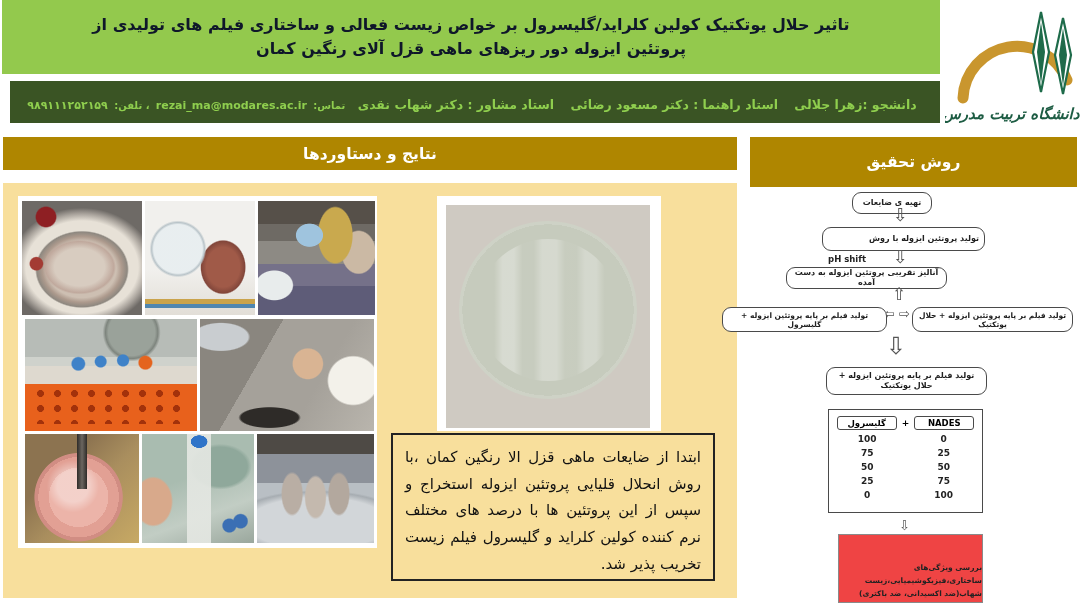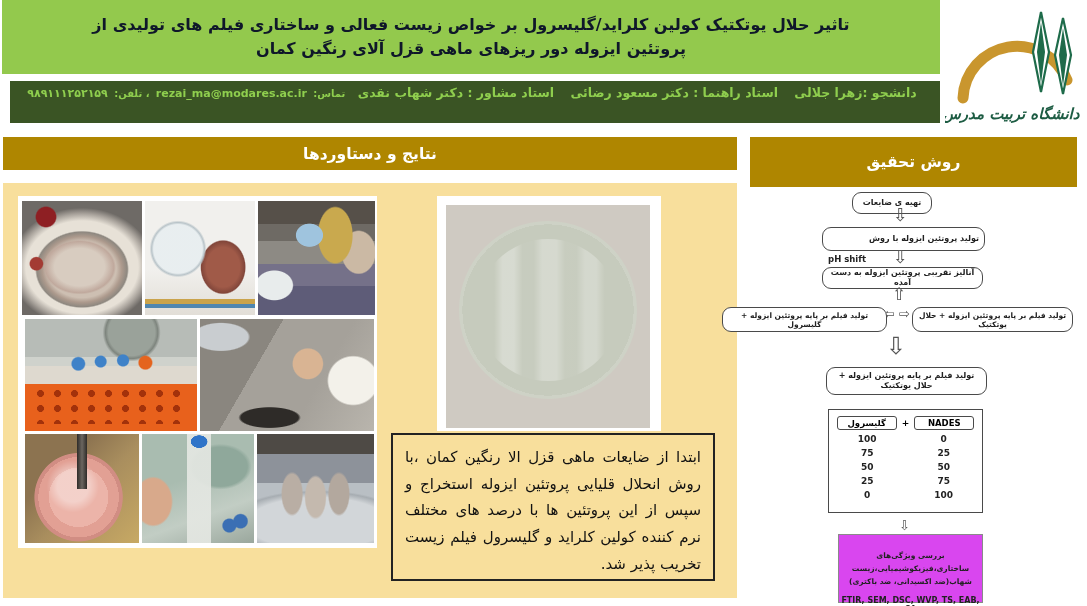--- a/index.html
+++ b/index.html
@@ -5,21 +5,21 @@
   html,body{margin:0;padding:0;background:#ffffff;}
   .page{position:relative;width:1087px;height:606px;background:#fff;overflow:hidden;
         font-family:"DejaVu Sans","Liberation Sans",sans-serif;}
 
   
   .title-band{position:absolute;left:2px;top:0;width:938px;height:74px;background:#93c94d;
               display:flex;flex-direction:column;justify-content:center;text-align:center;direction:rtl;}
   .title-line{font-size:16px;font-weight:bold;color:#0f172a;line-height:1.5;}
 
   .info-band{position:absolute;left:10px;top:81px;width:930px;height:42px;background:#3a5424;
-             direction:rtl;text-align:center;padding-top:4px;box-sizing:border-box;
+             direction:rtl;text-align:center;padding-top:16px;box-sizing:border-box;
              color:#8fce4e;font-weight:bold;font-size:12.5px;white-space:nowrap;}
   .info-band .seg{margin:0 6px;}
   .info-band .small{font-size:10px;margin:0 2px;font-weight:bold;}
   .info-band .email{direction:ltr;unicode-bidi:embed;font-size:11px;}
   .info-band .phone{font-size:11px;}
 
   .logo{position:absolute;left:945px;top:0px;width:140px;height:128px;}
 
   .gold{position:absolute;background:#af8600;color:#fff;display:flex;align-items:center;
         justify-content:center;font-weight:bold;font-size:15.5px;}
@@ -111,21 +111,21 @@
   .farr{position:absolute;color:#555;line-height:1;font-family:"DejaVu Sans",sans-serif;}
   .tbl{position:absolute;left:828px;top:409px;width:155px;height:104px;border:1.2px solid #4a4a4a;
        background:#fff;box-sizing:border-box;}
   .tbl-head{display:flex;justify-content:center;align-items:center;gap:5px;margin-top:6px;}
   .thbox{border:1.1px solid #4a4a4a;border-radius:3px;font-size:8.5px;font-weight:bold;
          padding:1px 0;width:58px;text-align:center;}
   .plus{font-size:9px;font-weight:bold;}
   .trow{display:flex;margin-top:4px;}
   .tcell{width:50%;text-align:center;font-size:9px;font-weight:bold;color:#222;}
   .final-box{position:absolute;left:838px;top:534px;width:145px;height:69px;border:1.5px solid #8a8a8a;
-             background:#d946ef;box-sizing:border-box;text-align:center;direction:rtl;padding-top:15px;}
+             background:#ef4444;box-sizing:border-box;text-align:right;direction:rtl;padding-top:27px;}
   .final-fa{font-size:7.5px;font-weight:bold;line-height:1.7;color:#222;}
   .final-en{font-size:8px;font-weight:bold;margin-top:8px;direction:ltr;color:#222;}
 </style>
 </head>
 <body>
 
 <div class="page">
 
   <div class="title-band">
     <div class="title-line">تاثیر حلال یوتکتیک کولین کلراید/گلیسرول بر خواص زیست فعالی و ساختاری فیلم های تولیدی از</div>
@@ -190,21 +190,21 @@
       <span>تهیه ی ضایعات</span>
     </div>
     <div class="farr" style="left:893px;top:206px;font-size:18px;">⇩</div>
 
     <div class="fbox" style="left:822px;top:227px;width:163px;height:24px;">
       <span>تولید پروتئین ایزوله با روش</span>
       <span dir="ltr" style="font-size:8.5px;margin-top:40px;">pH shift</span>
     </div>
     <div class="farr" style="left:893px;top:248px;font-size:18px;">⇩</div>
 
-    <div class="fbox" style="left:822px;top:267px;width:161px;height:22px;">
+    <div class="fbox" style="left:786px;top:267px;width:161px;height:22px;">
       <span>آنالیز تقریبی پروتئین ایزوله به دست آمده</span>
     </div>
 
     <div class="farr" style="left:892px;top:286px;font-size:17px;">⇧</div>
     <div class="farr" style="left:884px;top:307px;font-size:13px;">⇦</div>
     <div class="farr" style="left:899px;top:307px;font-size:13px;">⇨</div>
 
     <div class="fbox" style="left:722px;top:307px;width:165px;height:25px;font-size:7.5px;">
       <span>تولید فیلم بر پایه پروتئین ایزوله + گلیسرول</span>
     </div>

